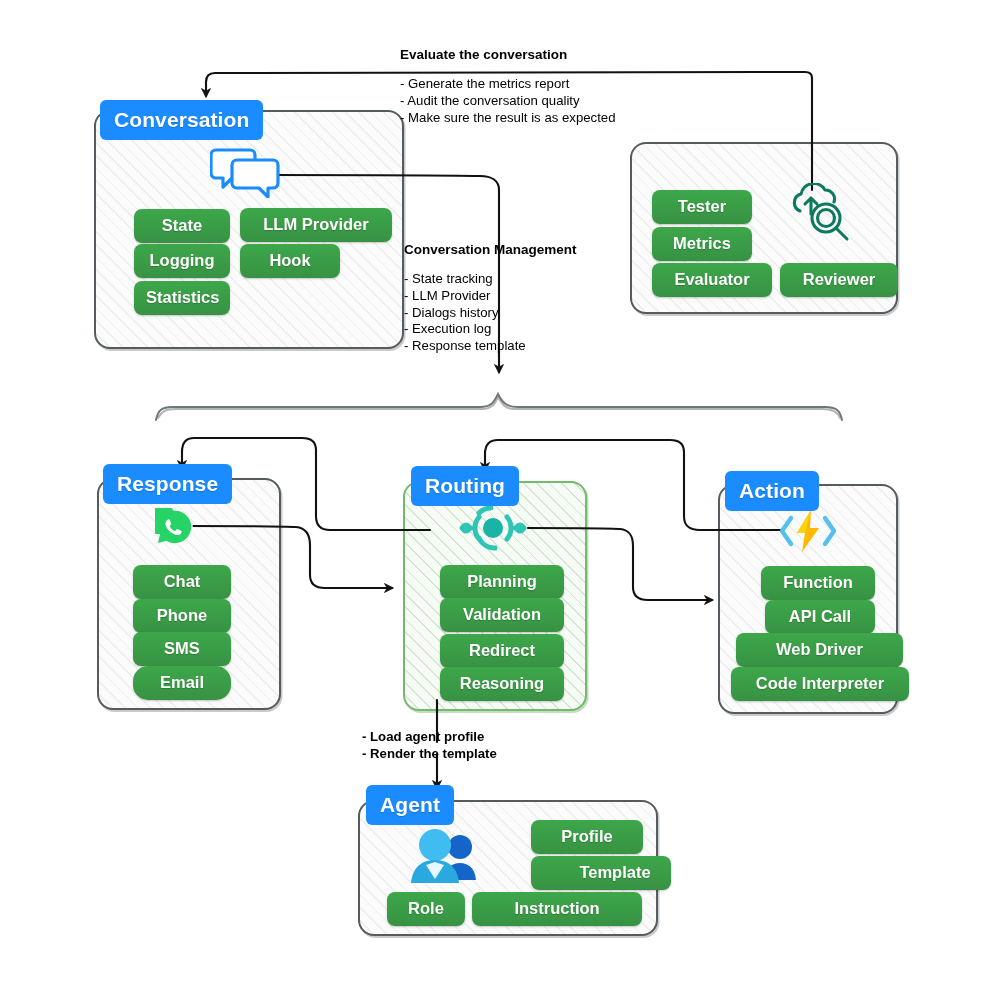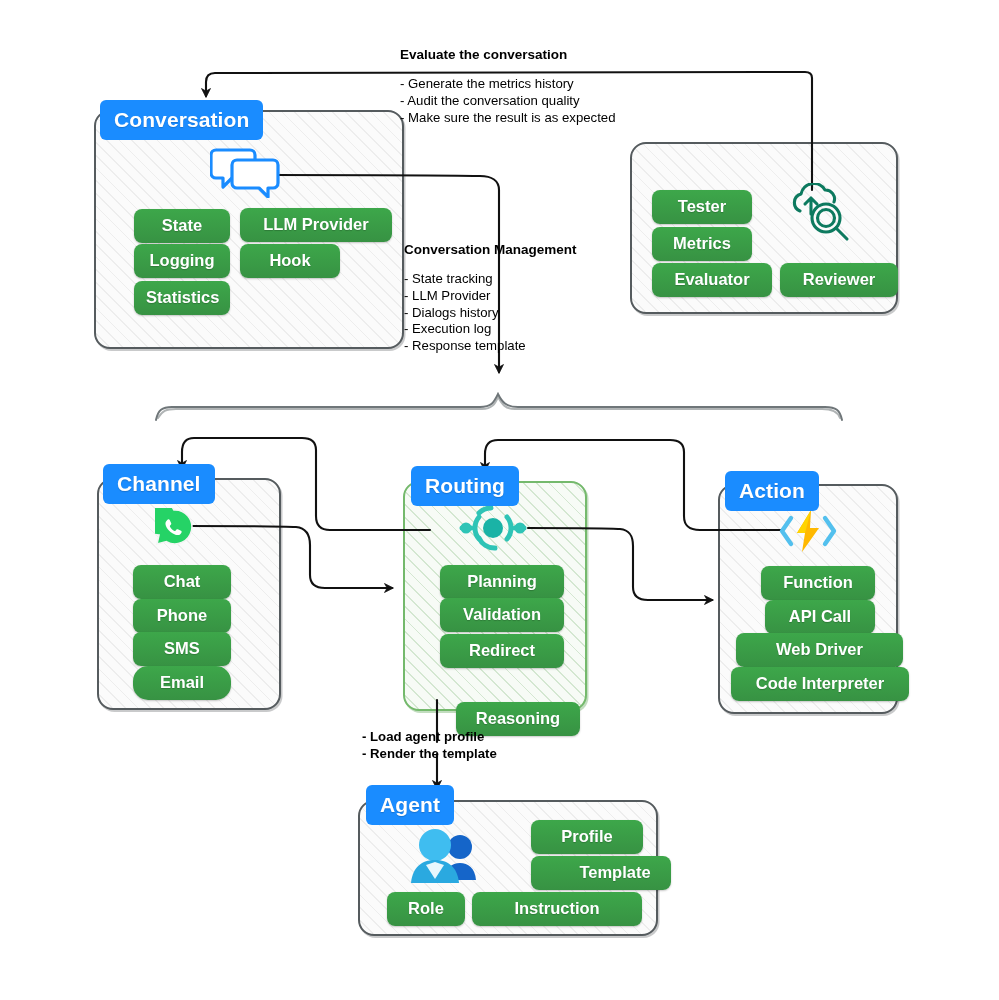--- a/index.html
+++ b/index.html
@@ -143,37 +143,37 @@
     </svg>
   </div>
 
   <div class="pill" style="left:652px;top:190px;width:76px;">Tester</div>
   <div class="pill" style="left:652px;top:227px;width:76px;">Metrics</div>
   <div class="pill" style="left:652px;top:263px;width:96px;">Evaluator</div>
   <div class="pill" style="left:780px;top:263px;width:94px;">Reviewer</div>
 
   <div class="anno" style="left:400px;top:47px;">
     <div class="hd">Evaluate the conversation</div>
-    <div class="ln">- Generate the metrics history</div>
+    <div class="ln">- Generate the metrics report</div>
     <div class="ln">- Audit the conversation quality</div>
     <div class="ln">- Make sure the result is as expected</div>
   </div>
 
   <div class="anno" style="left:404px;top:242px;">
     <div class="hd">Conversation Management</div>
     <div class="ln">- State tracking</div>
     <div class="ln">- LLM Provider</div>
     <div class="ln">- Dialogs history</div>
     <div class="ln">- Execution log</div>
     <div class="ln">- Response template</div>
   </div>
 
   <div class="panel" style="left:97px;top:478px;width:180px;height:228px;"></div>
 
-  <div class="tab" style="left:103px;top:464px;">Channel</div>
+  <div class="tab" style="left:103px;top:464px;">Response</div>
 
   <div class="icon" style="left:155px;top:508px;">
     <svg width="38" height="38" viewBox="0 0 38 38">
       <path d="M19,2 a17,17 0 1 0 -15,25 l-2,9 l9.4,-2.3 A17,17 0 1 0 19,2 z" fill="#25d366" stroke="#f4f4f4" stroke-width="1.6"></path>
       <path d="M13.4,11.2 c0.5,-0.1 1,0 1.3,0.7 l1.5,3.4 c0.2,0.5 0.1,0.9 -0.2,1.3 l-0.9,1 c-0.3,0.3 -0.3,0.7 -0.1,1.1 c0.9,1.7 2.6,3.3 4.4,4.2 c0.4,0.2 0.8,0.1 1.1,-0.2 l1,-1.1 c0.4,-0.4 0.8,-0.5 1.3,-0.3 l3.2,1.5 c0.6,0.3 0.8,0.8 0.6,1.4 c-0.4,1.6 -1.9,2.8 -3.6,2.9 c-1.4,0.1 -3.3,-0.5 -5.6,-1.9 c-2.6,-1.6 -4.6,-3.6 -5.9,-6 c-1,-1.9 -1.2,-3.4 -0.9,-4.6 c0.4,-1.5 1.5,-2.7 2.8,-3.4 z" fill="#ffffff"></path>
     </svg>
   </div>
 
   <div class="pill" style="left:133px;top:565px;width:74px;">Chat</div>
   <div class="pill" style="left:133px;top:599px;width:74px;">Phone</div>
@@ -198,21 +198,21 @@
           <path d="M59,26 h9"></path>
       </g>
       <circle cx="10" cy="26" r="5.5" fill="#2ec4b6"></circle>
       <circle cx="64" cy="26" r="5.5" fill="#2ec4b6"></circle>
     </svg>
   </div>
 
   <div class="pill" style="left:440px;top:565px;width:100px;">Planning</div>
   <div class="pill" style="left:440px;top:598px;width:100px;">Validation</div>
   <div class="pill" style="left:440px;top:634px;width:100px;">Redirect</div>
-  <div class="pill" style="left:440px;top:702px;width:100px;margin-left:16px;">Reasoning</div>
+  <div class="pill" style="left:440px;top:667px;width:100px;">Reasoning</div>
 
   <div class="panel" style="left:718px;top:484px;width:176px;height:226px;"></div>
 
   <div class="tab" style="left:725px;top:471px;">Action</div>
 
   <div class="icon" style="left:778px;top:508px;">
     <svg width="60" height="46" viewBox="0 0 60 46">
       <g fill="none" stroke="#53c0ee" stroke-width="4.4" stroke-linecap="round" stroke-linejoin="round">
         <path d="M13,10 L4,23 L13,36"></path>
         <path d="M47,10 L56,23 L47,36"></path>

